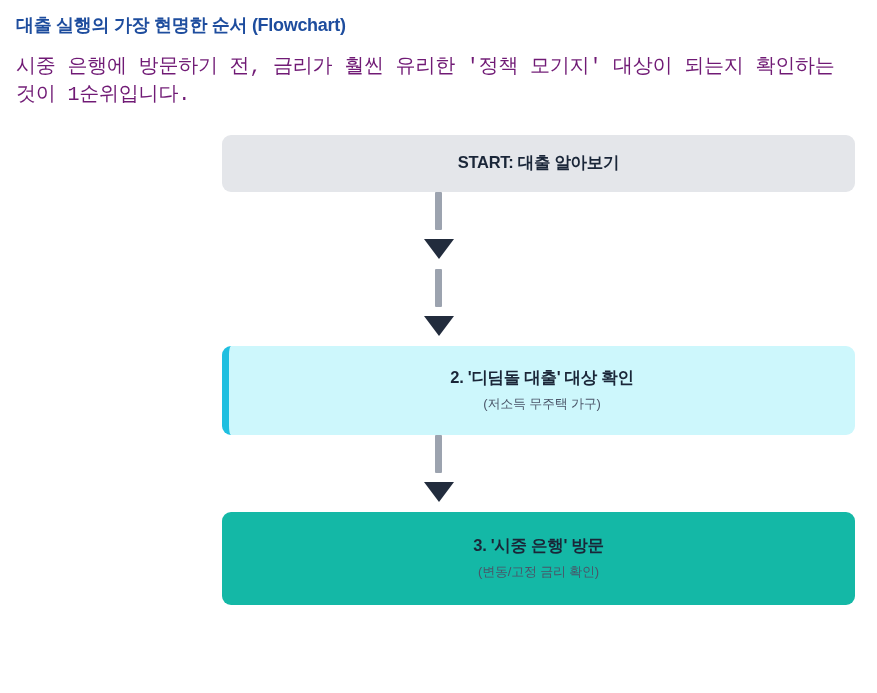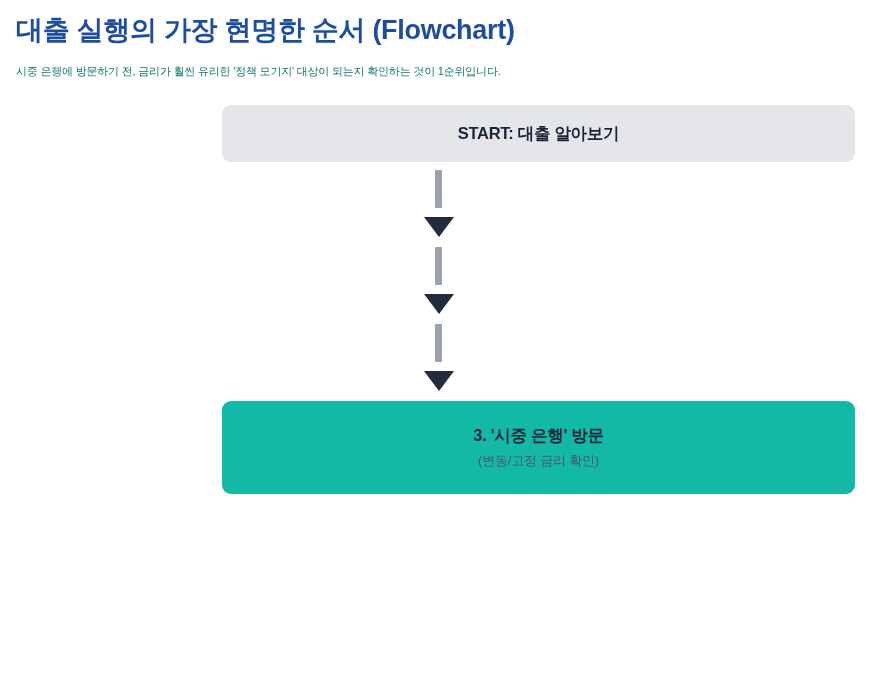--- a/index.html
+++ b/index.html
@@ -13,45 +13,46 @@
     font-family: "Liberation Sans", "DejaVu Sans", sans-serif;
     overflow: hidden;
     position: relative;
   }
 
   
   .header {
     padding: 14px 16px 0 16px;
   }
   .page-title {
-    font-size: 27px;
+    font-size: 18px;
     font-weight: bold;
     color: #1e4d9e;
     letter-spacing: -0.3px;
     line-height: 1.25;
     margin: 0;
   }
   .page-subtitle {
-    font-size: 11px;
-    color: #0f766e;
+    font-size: 20px;
+    color: #701a75;
     margin: 16px 0 0 0;
     line-height: 1.4;
     letter-spacing: -0.2px;
+    font-family: Liberation Mono, monospace;
   }
 
   
   .flowchart {
     margin-top: 26px;
     display: flex;
     flex-direction: column;
     align-items: stretch;
   }
 
   .node {
-    margin: 0 22px 8px 222px;
+    margin: 0 22px 0 222px;
     border-radius: 9px;
     box-sizing: border-box;
     display: flex;
     flex-direction: column;
     align-items: center;
     justify-content: center;
     text-align: center;
   }
 
   .node-grey {
@@ -133,20 +134,24 @@
   <div class="spacer-sm"></div>
 
 
   <div class="connector gap-b">
     <div class="connector-line"></div>
     <div class="connector-arrow"></div>
   </div>
 
   <div class="spacer-sm"></div>
 
+  <div class="node node-accent tall">
+    <div class="node-title">2. '디딤돌 대출' 대상 확인</div>
+    <div class="node-sub">(저소득 무주택 가구)</div>
+  </div>
 
   <div class="connector gap-c">
     <div class="connector-line"></div>
     <div class="connector-arrow"></div>
   </div>
 
   <div class="spacer-sm"></div>
 
   <div class="node node-grey-light">
     <div class="node-title">3. '시중 은행' 방문</div>

